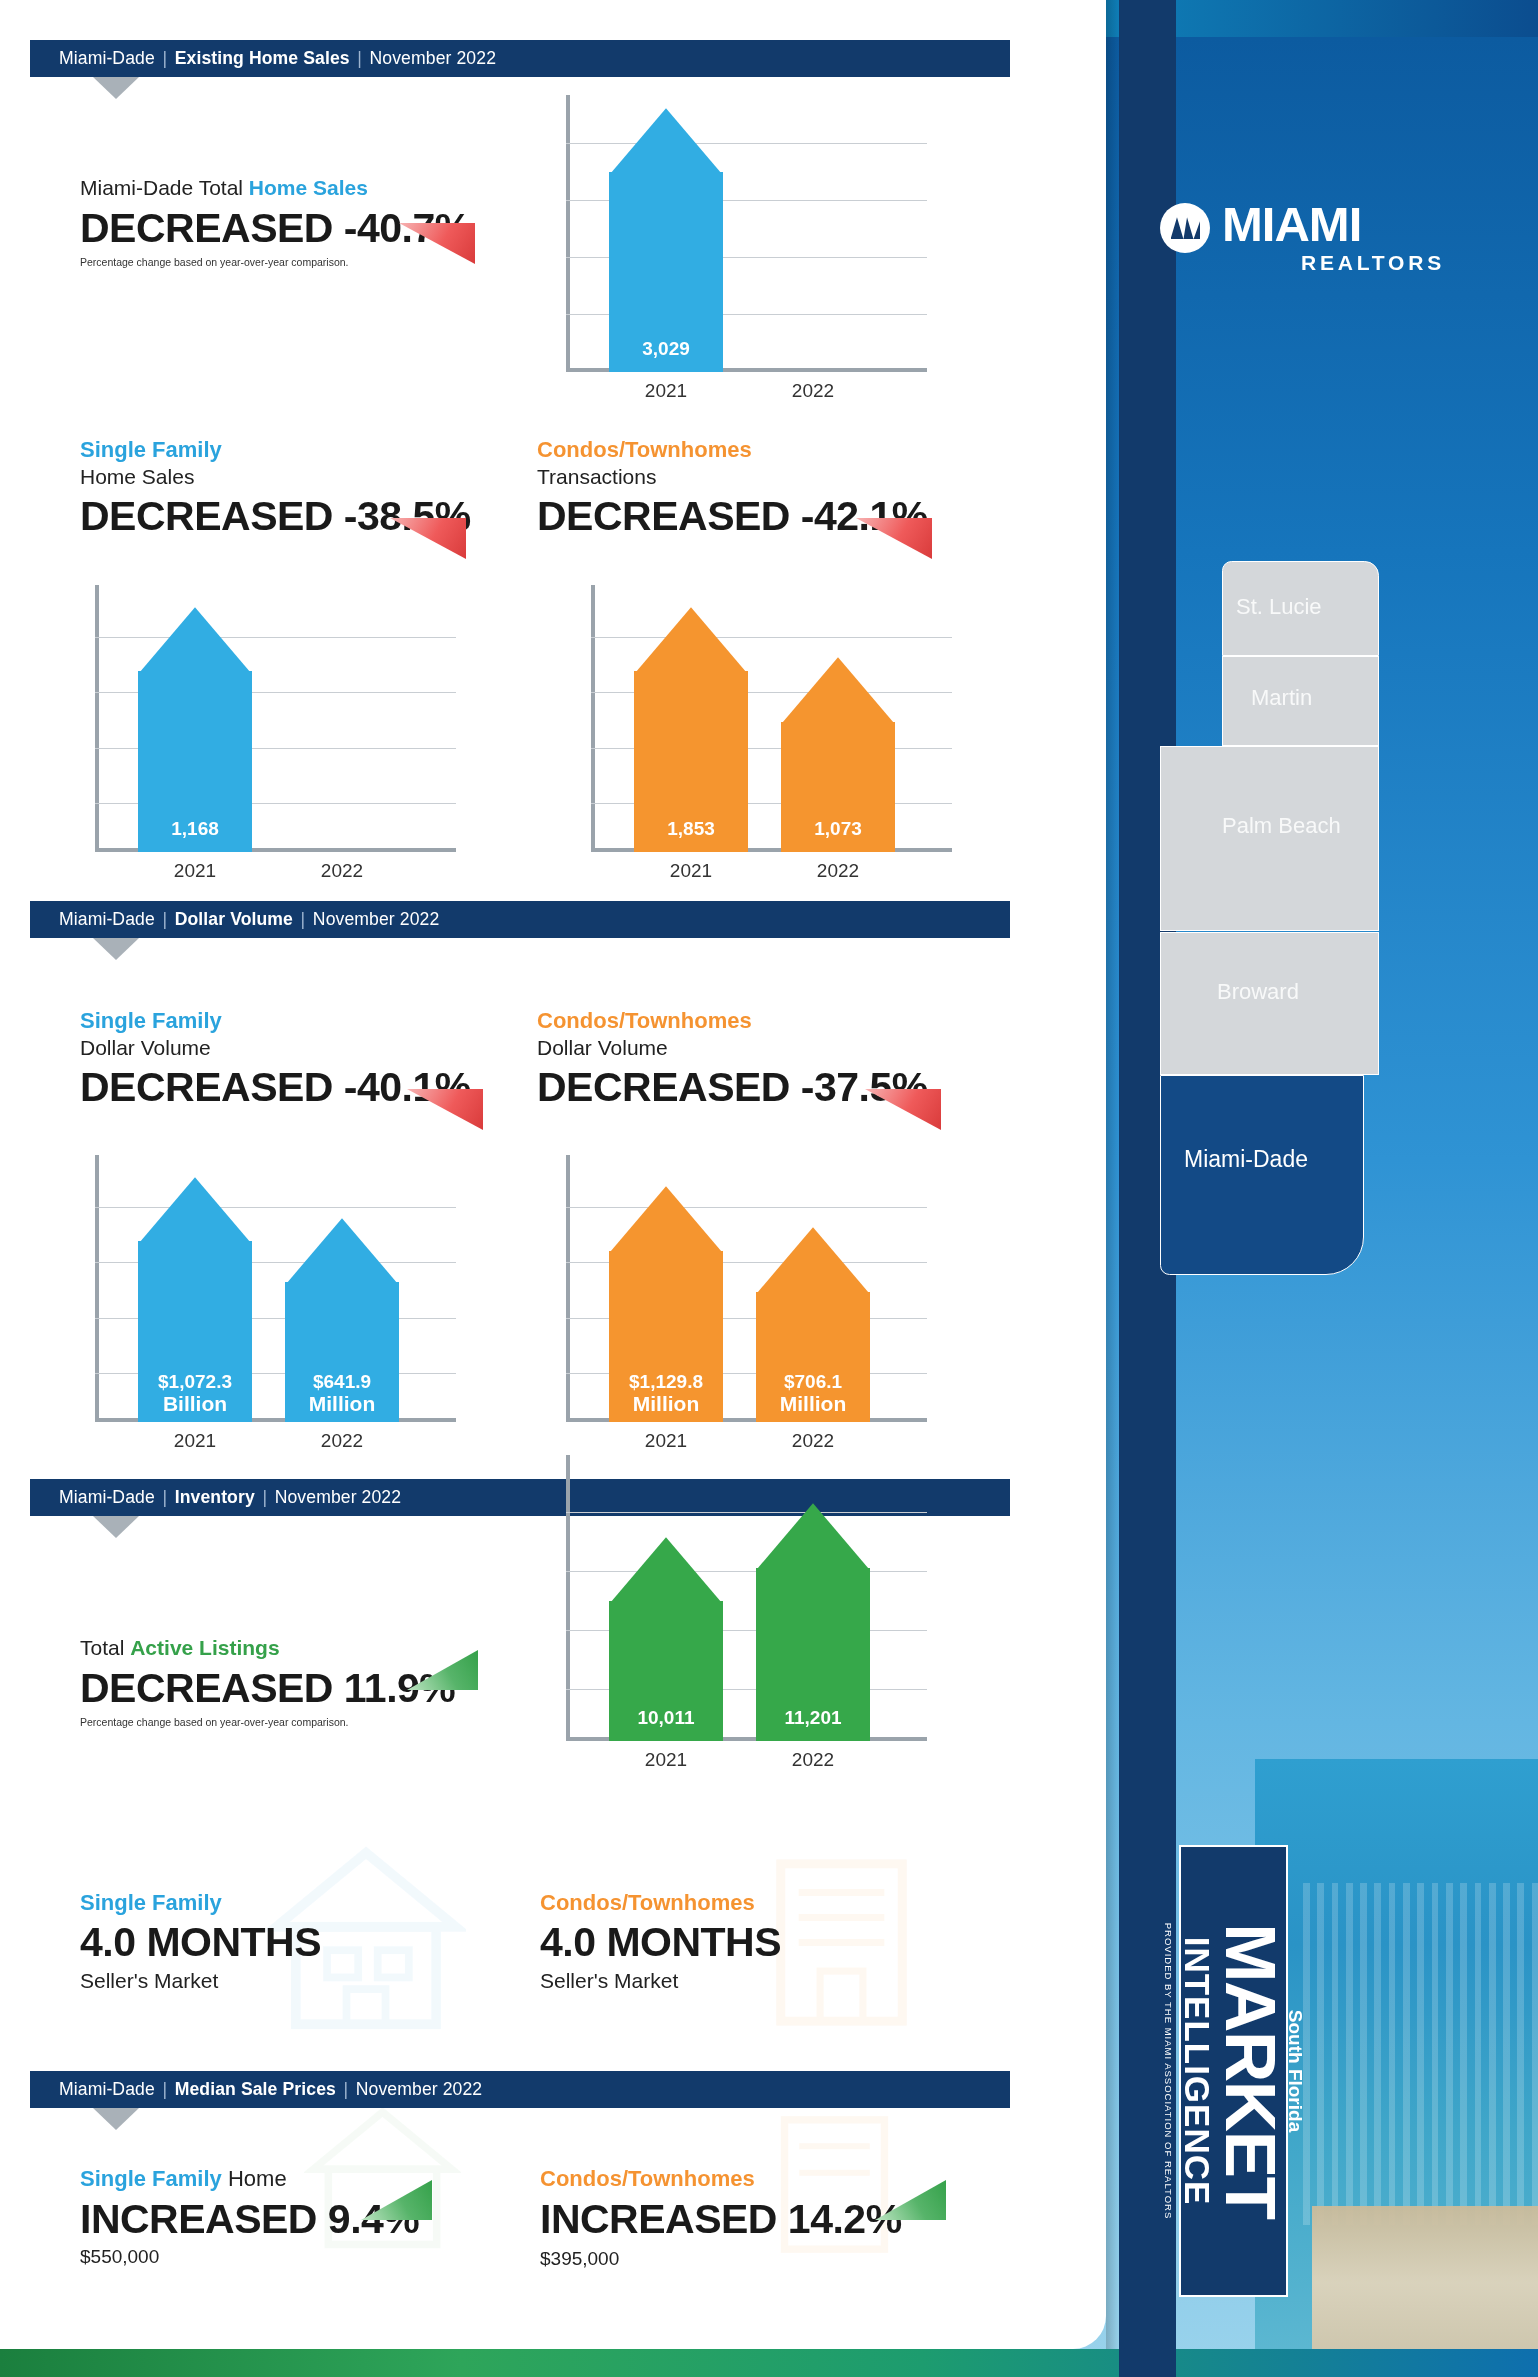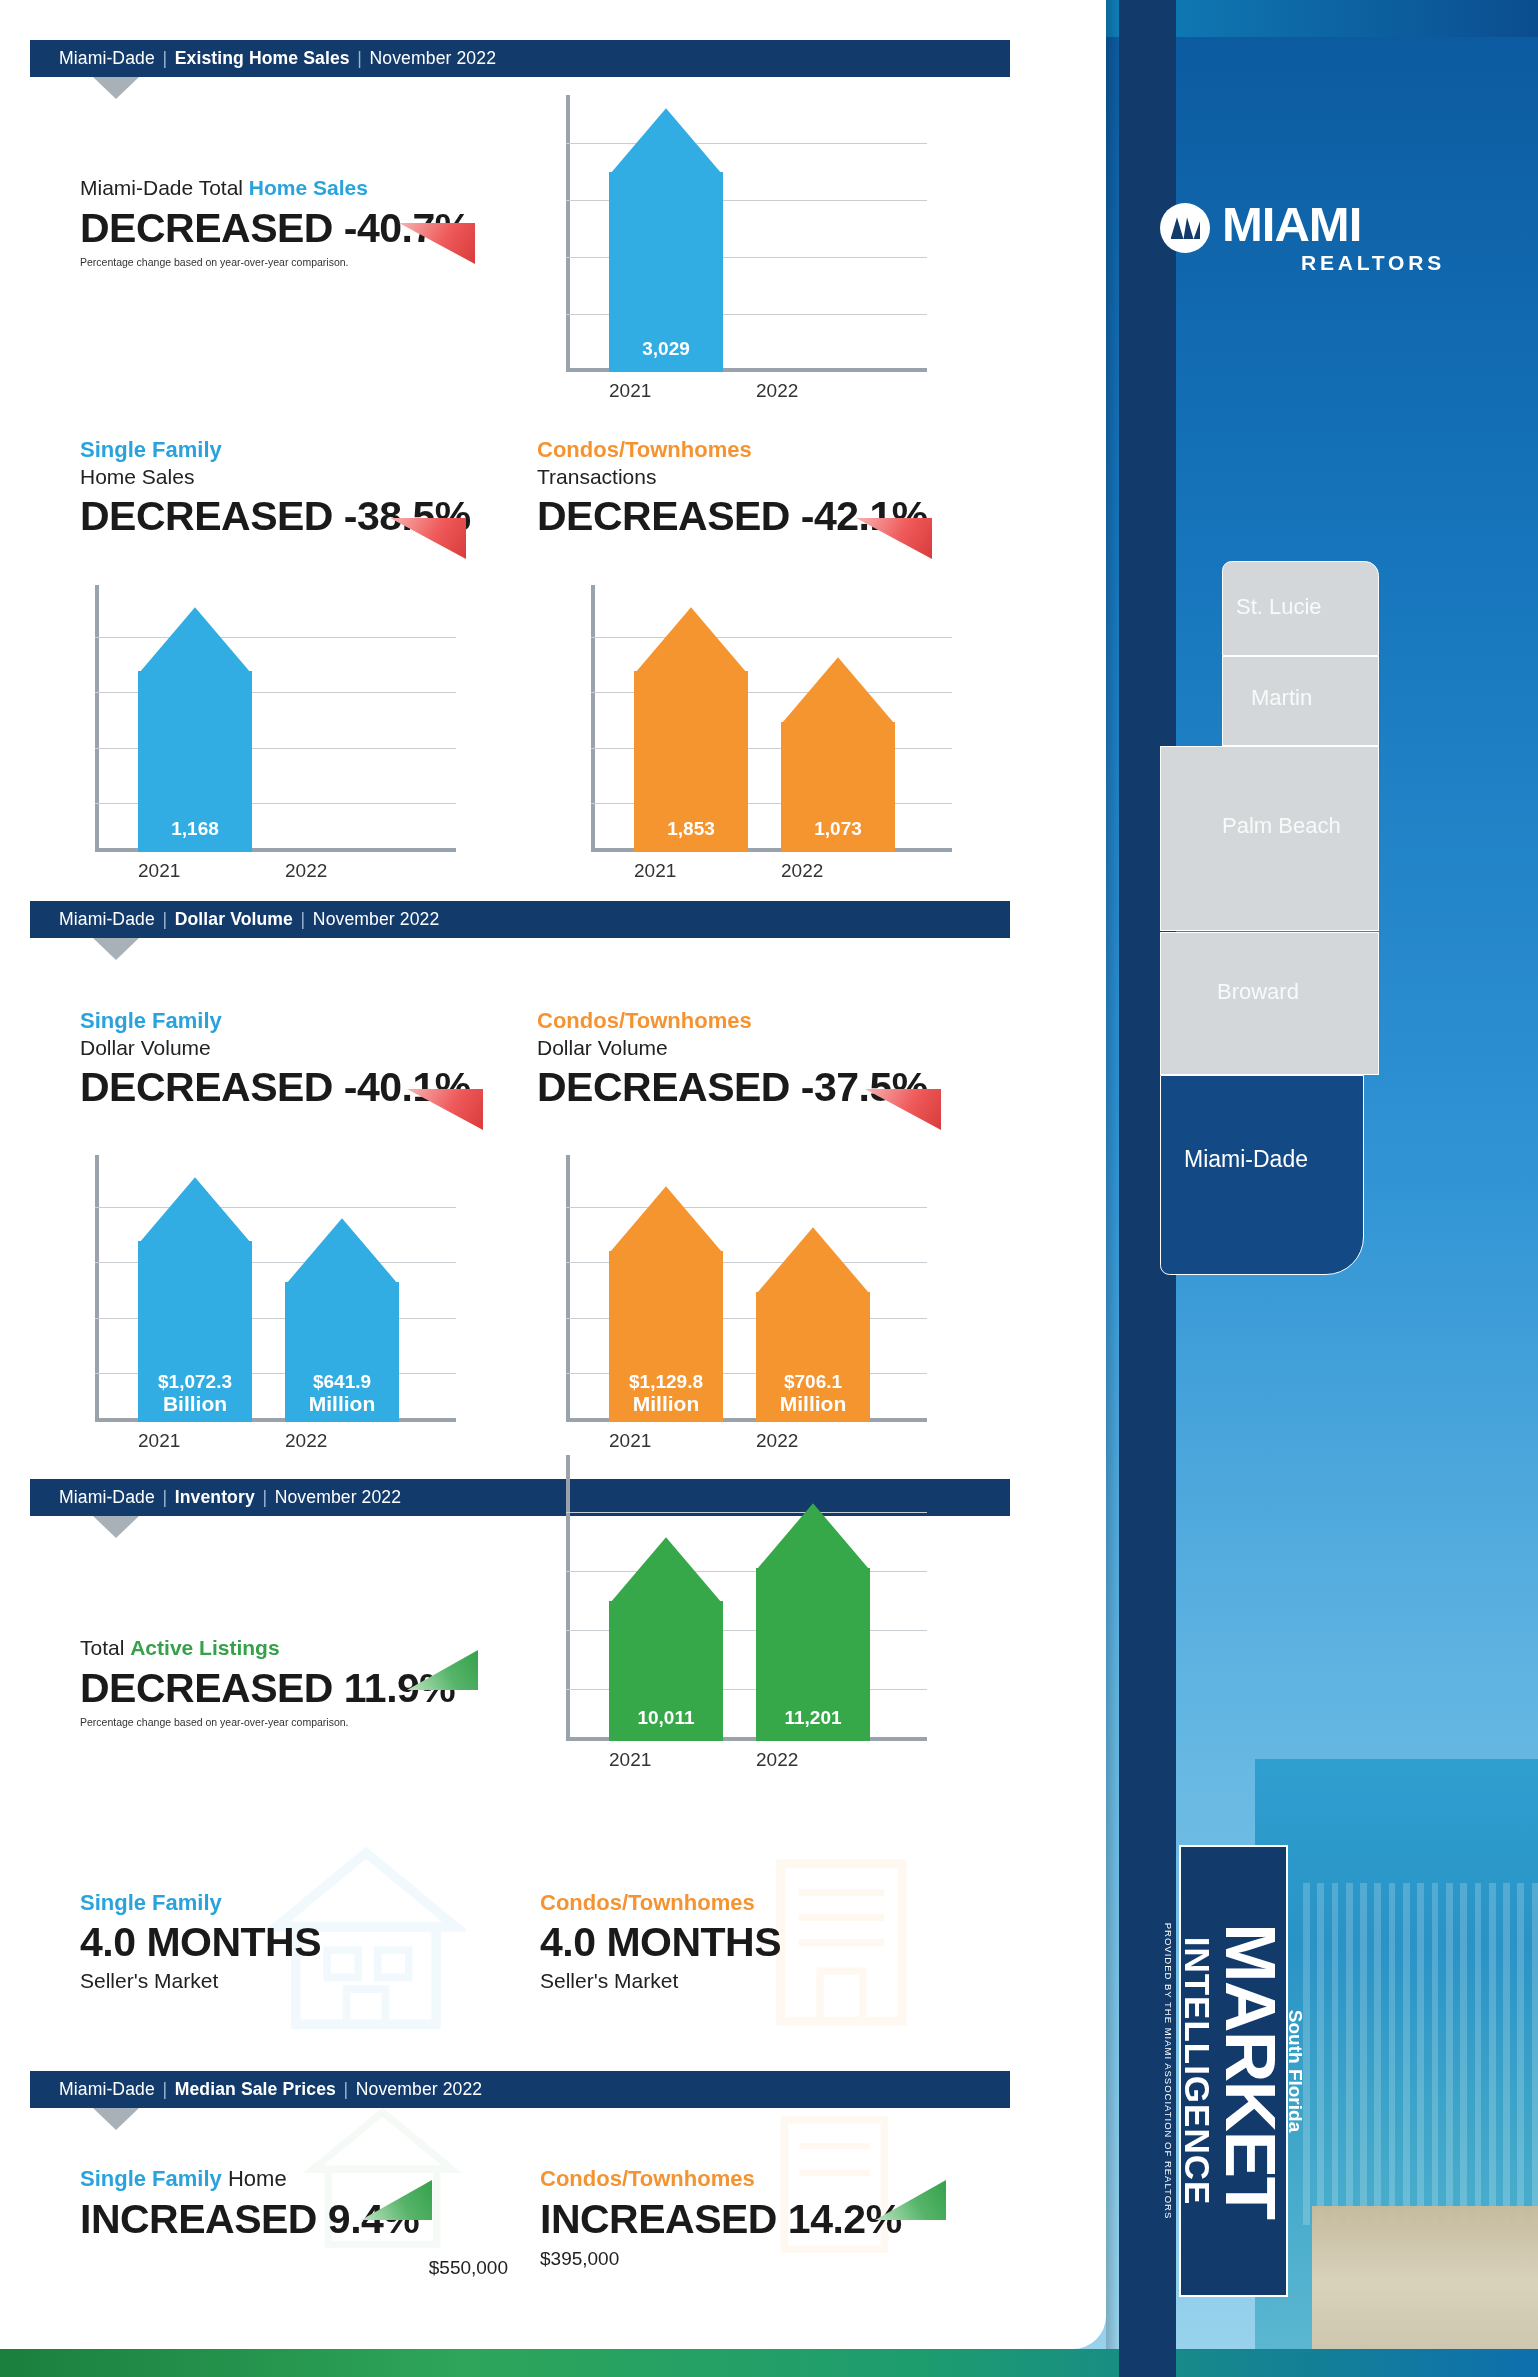--- a/index.html
+++ b/index.html
@@ -108,21 +108,21 @@
     clip-path: polygon(50% 0, 100% 100%, 0 100%);
   }
   .house .body { position:absolute; left:0; width:100%; bottom:0; }
   .house .val {
     position:absolute; bottom:12.4px; width:100%; text-align:center;
     color:#fff; font-size:19px; font-weight:700;
   }
   .house .val.two-line { bottom:6.7px; line-height:1.08; }
   .house .val .unit { display:block; font-size:21px; font-weight:700; }
   .yr-label {
-    position:absolute; text-align:left; font-size:19px; color:#333;
+    position:absolute; text-align:center; font-size:19px; color:#333;
   }
 
   .blue-fill { background:#31ade3; }
   .orange-fill { background:#f5952f; }
   .green-fill { background:#36a84a; }
 
   
   .wm { position:absolute; opacity:.18; }
 
   
@@ -440,21 +440,21 @@
   <span class="sb-sep">|</span>
   <span class="sb-date">November 2022</span>
 </div>
 <div class="bar-tail" style="left:93px; top:2108px;"></div>
 
 <div style="position:absolute; left:80px; top:2166px; width:428px;">
   <div class="cat-title">
     <span class="cat-blue">Single Family</span><span style="color:#222; font-weight:400;"> Home</span>
   </div>
   <div class="big-stat" style="margin-top:3.8px;">INCREASED 9.4%</div>
-  <div class="price-under" style="margin-top:14px;text-align:right;">$550,000</div>
+  <div class="price-under" style="margin-top:3px;">$550,000</div>
 </div>
 <div class="arrow-up" style="left:361px; top:2180px;"></div>
 
 <div style="position:absolute; left:540px; top:2166px; width:456px;">
   <div class="cat-title cat-orange">Condos/Townhomes</div>
   <div class="big-stat" style="margin-top:3.8px;">INCREASED 14.2%</div>
   <div class="price-under" style="margin-top:4.8px;">$395,000</div>
 </div>
 <div class="arrow-up" style="left:875px; top:2180px;"></div>
 

